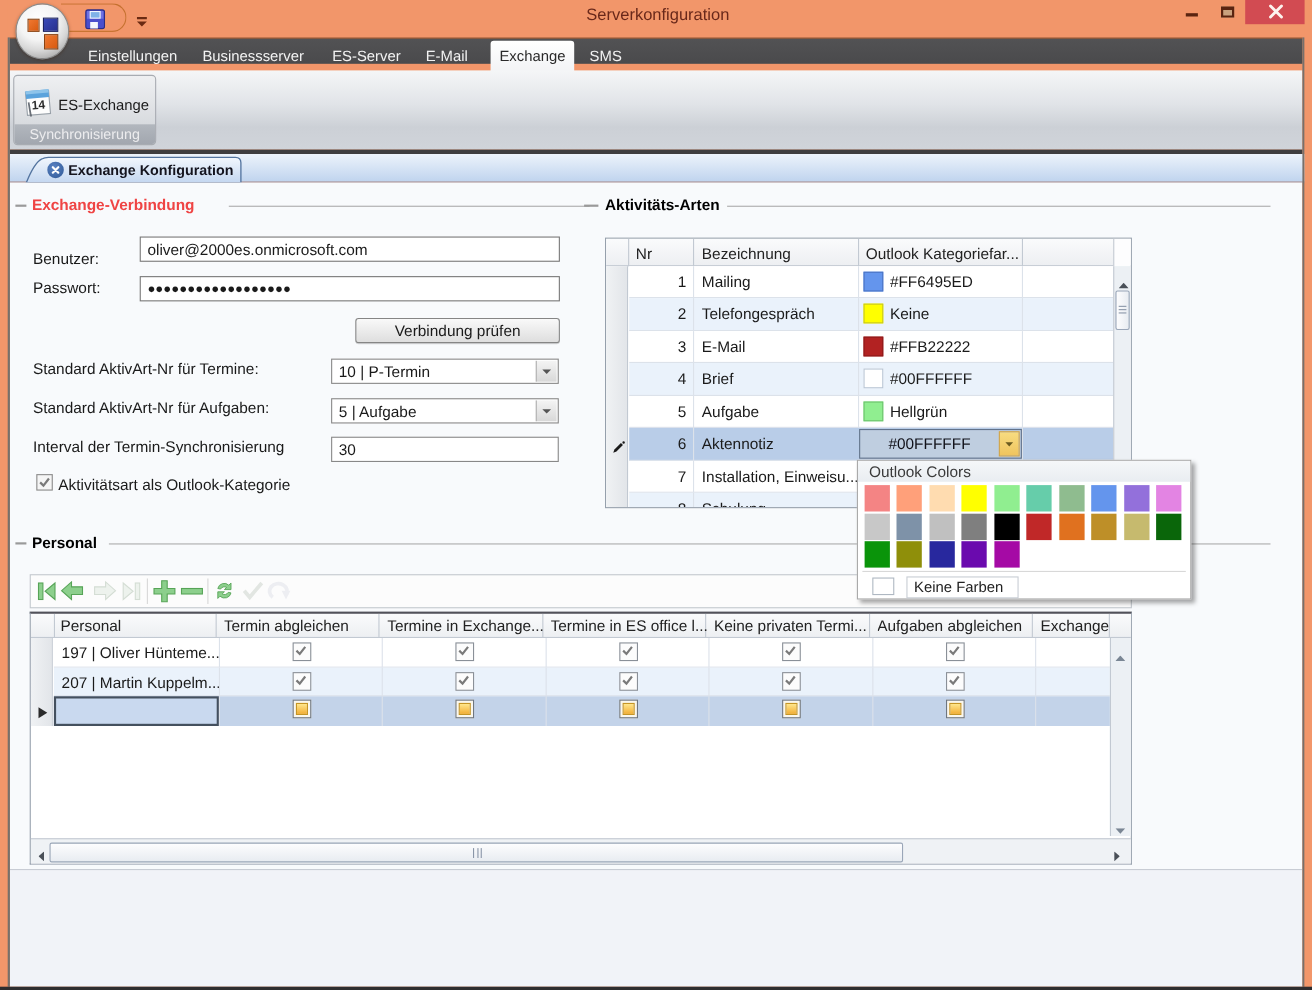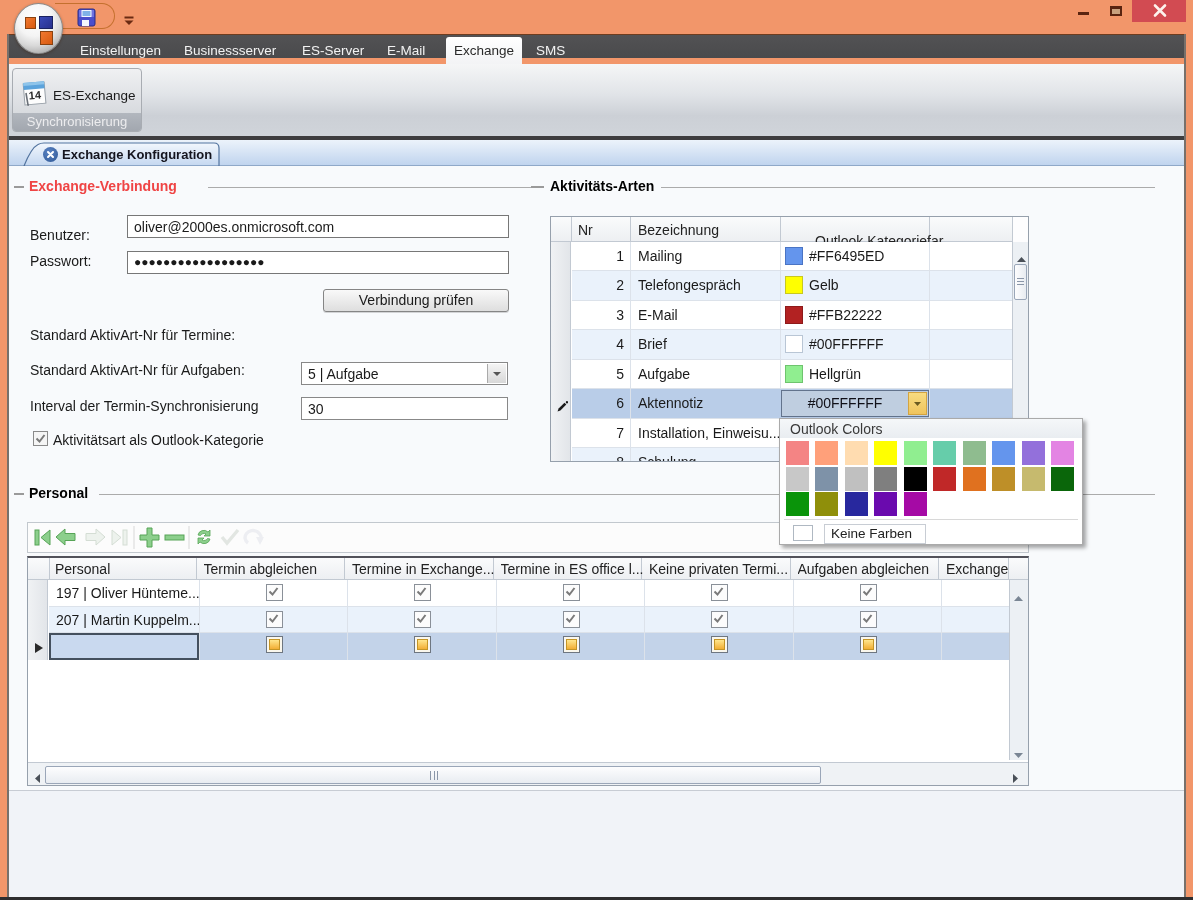--- a/index.html
+++ b/index.html
@@ -10,20 +10,21 @@
 </head>
 <body>
 
 <div class="abs" id="frame-left" style="left:0;top:0;width:7px;height:897px;background:#F2966A;z-index:50;"></div>
 <div class="abs" style="left:7px;top:34px;width:2px;height:863px;background:#77706B;z-index:50;"></div>
 <div class="abs" style="left:1184px;top:34px;width:2px;height:863px;background:#77706B;z-index:50;"></div>
 <div class="abs" style="left:1186px;top:0;width:7px;height:897px;background:#F2966A;z-index:50;"></div>
 <div class="abs" style="left:0;top:897px;width:1193px;height:3px;background:#2E2D2F;z-index:60;"></div>
 
 <div class="abs" id="titlebar" style="left:0;top:0;width:1193px;height:34px;background:#F2966A;z-index:20;">
+  <div class="abs" style="left:533px;top:5px;width:300px;font-size:15px;color:#69281A;">Serverkonfiguration</div>
 
   <div class="abs" style="left:1078px;top:12px;width:11px;height:3px;background:#5A2410;"></div>
   <div class="abs" style="left:1110px;top:6px;width:12px;height:10px;border:2px solid #5A2410;border-top-width:3px;background:#C9A17E;"></div>
   <div class="abs" style="left:1132px;top:0;width:56px;height:22px;background:#D24B52;color:#FFF;">
     <svg width="56" height="22">
         <path d="M23 5.5 L33 15.5 M33 5.5 L23 15.5" stroke="#FDF3EE" stroke-width="2.6" stroke-linecap="round"></path>
       </svg>
   </div>
 
   <div class="abs" style="left:55px;top:3px;width:60px;height:26px;border:1px solid #C4702E;border-radius:0 13px 13px 0;border-left:none;"></div>
@@ -114,20 +115,26 @@
   <div class="abs" style="left:541px;top:12px;font-weight:bold;font-size:14px;color:#000;">Aktivitäts-Arten</div>
   <div class="abs" style="left:652px;top:21px;width:494px;height:1px;background:#ABABAB;"></div>
 
   <div class="abs" style="left:21px;top:61px;">Benutzer:</div>
   <div class="abs" style="left:118px;top:49px;width:382px;height:23px;background:#FFF;border:1px solid #777;padding:3px 6px;">oliver@2000es.onmicrosoft.com</div>
   <div class="abs" style="left:21px;top:87px;">Passwort:</div>
   <div class="abs" style="left:118px;top:85px;width:382px;height:23px;background:#FFF;border:1px solid #777;padding:3px 6px;font-size:12px;letter-spacing:0px;">●●●●●●●●●●●●●●●●●●</div>
   <div class="abs" style="left:314px;top:123px;width:186px;height:23px;background:linear-gradient(#F9F9F9,#DEDEDE);border:1px solid #858585;border-radius:3px;box-shadow:0 1px 0 rgba(0,0,0,0.15);text-align:center;line-height:21px;">Verbindung prüfen</div>
 
   <div class="abs" style="left:21px;top:161px;">Standard AktivArt-Nr für Termine:</div>
+  <div class="abs" style="left:292px;top:160px;width:207px;height:23px;background:#FFF;border:1px solid #888;">
+    <span class="abs" style="left:6px;top:3px;">10 | P-Termin</span>
+    <div class="abs" style="right:1px;top:1px;width:19px;height:19px;background:linear-gradient(#F4F4F4,#D8D8D8);border-left:1px solid #AAA;"><svg width="18" height="19">
+          <path d="M5 8 L9 12 L13 8 Z" fill="#555"></path>
+        </svg></div>
+  </div>
   <div class="abs" style="left:21px;top:196px;">Standard AktivArt-Nr für Aufgaben:</div>
   <div class="abs" style="left:292px;top:196px;width:207px;height:23px;background:#FFF;border:1px solid #888;">
     <span class="abs" style="left:6px;top:3px;">5 | Aufgabe</span>
     <div class="abs" style="right:1px;top:1px;width:19px;height:19px;background:linear-gradient(#F4F4F4,#D8D8D8);border-left:1px solid #AAA;"><svg width="18" height="19">
           <path d="M5 8 L9 12 L13 8 Z" fill="#555"></path>
         </svg></div>
   </div>
   <div class="abs" style="left:21px;top:232px;">Interval der Termin-Synchronisierung</div>
   <div class="abs" style="left:292px;top:231px;width:207px;height:23px;background:#FFF;border:1px solid #888;padding:3px 6px;">30</div>
 
@@ -319,21 +326,21 @@
 
   <div class="abs" id="agrid" style="left:541px;top:49.5px;width:479px;height:246.5px;background:#FFF;border:1px solid #96A0AC;overflow:hidden;font-size:14px;">
 
     <div class="abs" style="left:0;top:0;width:477px;height:25px;background:linear-gradient(#FAFBFC,#EDEFF2);border-bottom:1px solid #C2C9D2;">
       <div class="abs" style="left:20px;top:0;width:1px;height:25px;background:#C2C9D2;"></div>
       <div class="abs" style="left:79px;top:0;width:1px;height:25px;background:#C2C9D2;"></div>
       <div class="abs" style="left:229px;top:0;width:1px;height:25px;background:#C2C9D2;"></div>
       <div class="abs" style="left:378px;top:0;width:1px;height:25px;background:#C2C9D2;"></div>
       <div class="abs" style="left:27px;top:5px;color:#222;">Nr</div>
       <div class="abs" style="left:87px;top:5px;color:#222;">Bezeichnung</div>
-      <div class="abs" style="left:236px;top:16px;color:#222;white-space:nowrap;margin-left:28px;">Outlook Kategoriefar...</div>
+      <div class="abs" style="left:236px;top:5px;color:#222;white-space:nowrap;">Outlook Kategoriefar...</div>
     </div>
 
     <div class="abs" style="left:0;top:25px;width:20px;height:223px;background:linear-gradient(90deg,#F0F2F4,#E2E5E9);border-right:1px solid #C2C9D2;"></div>
 
     <div id="arows">
       <style>
         .arow { position:absolute; left:21px; width:440px; height:29.5px; border-bottom:1px solid #DCE2EA; }
         .arow .vl { position:absolute; top:0; width:1px; height:29.5px; background:#DCE2EA; }
         .arow .nr { position:absolute; left:0; top:6px; width:52px; text-align:right; }
         .arow .bz { position:absolute; left:66px; top:6px; }
@@ -349,21 +356,21 @@
           <div class="sw" style="background:#6495ED;border:1px solid #4A74C4;"></div>
           <div class="ct">#FF6495ED</div>
       </div>
       <div class="arow" style="top:54.5px;background:#EAF2FB;">
         <div class="vl" style="left:58px;"></div>
           <div class="vl" style="left:208px;"></div>
           <div class="vl" style="left:357px;"></div>
         <div class="nr">2</div>
           <div class="bz">Telefongespräch</div>
           <div class="sw" style="background:#FFFF00;border:1px solid #C8C820;"></div>
-          <div class="ct">Gelb</div>
+          <div class="ct">Keine</div>
       </div>
       <div class="arow" style="top:84px;background:#FFF;">
         <div class="vl" style="left:58px;"></div>
           <div class="vl" style="left:208px;"></div>
           <div class="vl" style="left:357px;"></div>
         <div class="nr">3</div>
           <div class="bz">E-Mail</div>
           <div class="sw" style="background:#B22222;border:1px solid #8E1A1A;"></div>
           <div class="ct">#FFB22222</div>
       </div>

